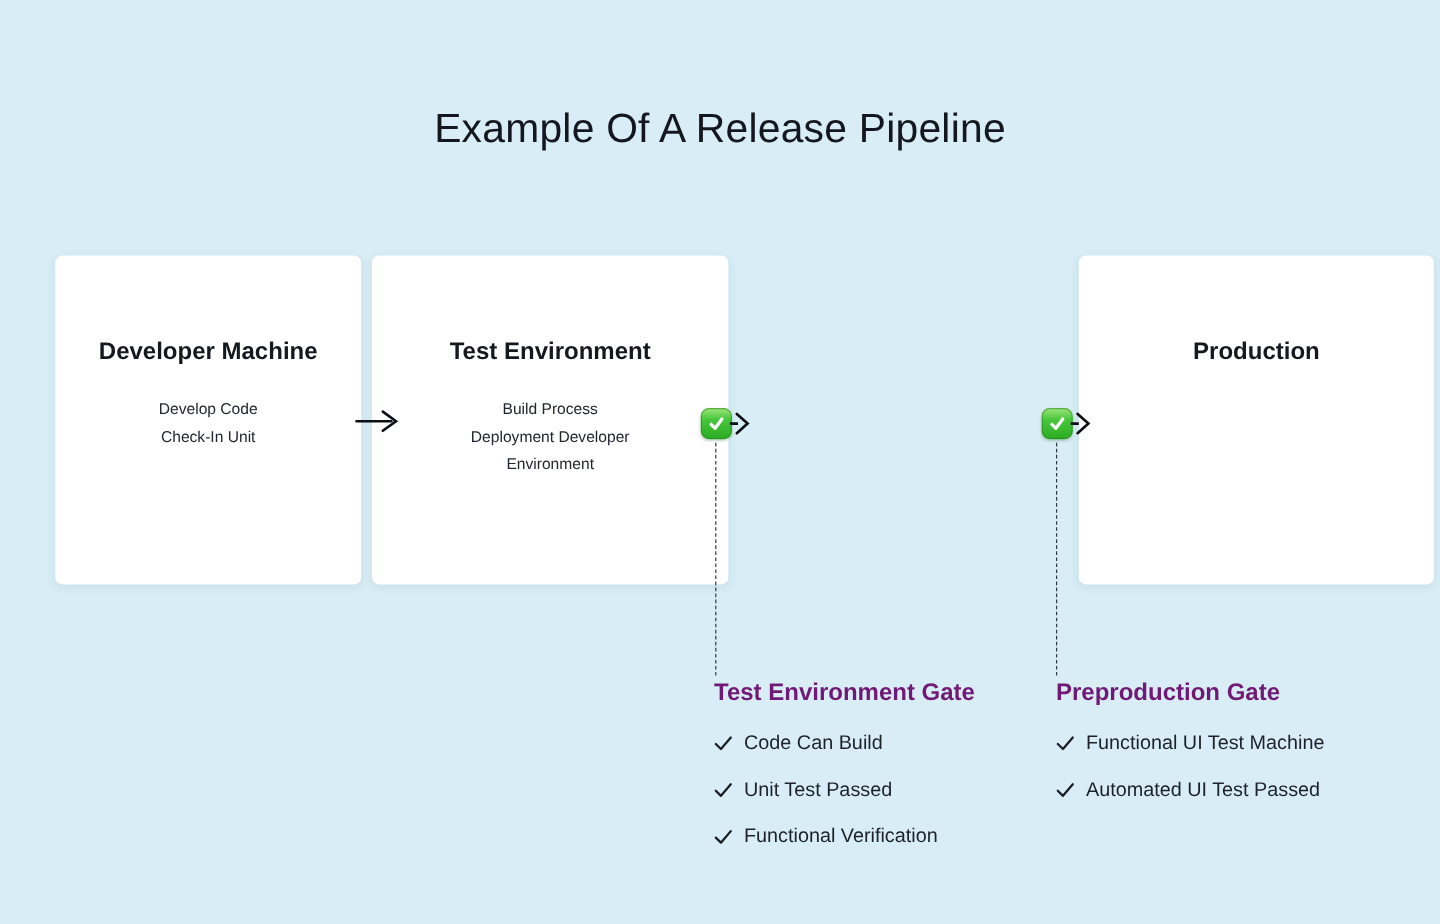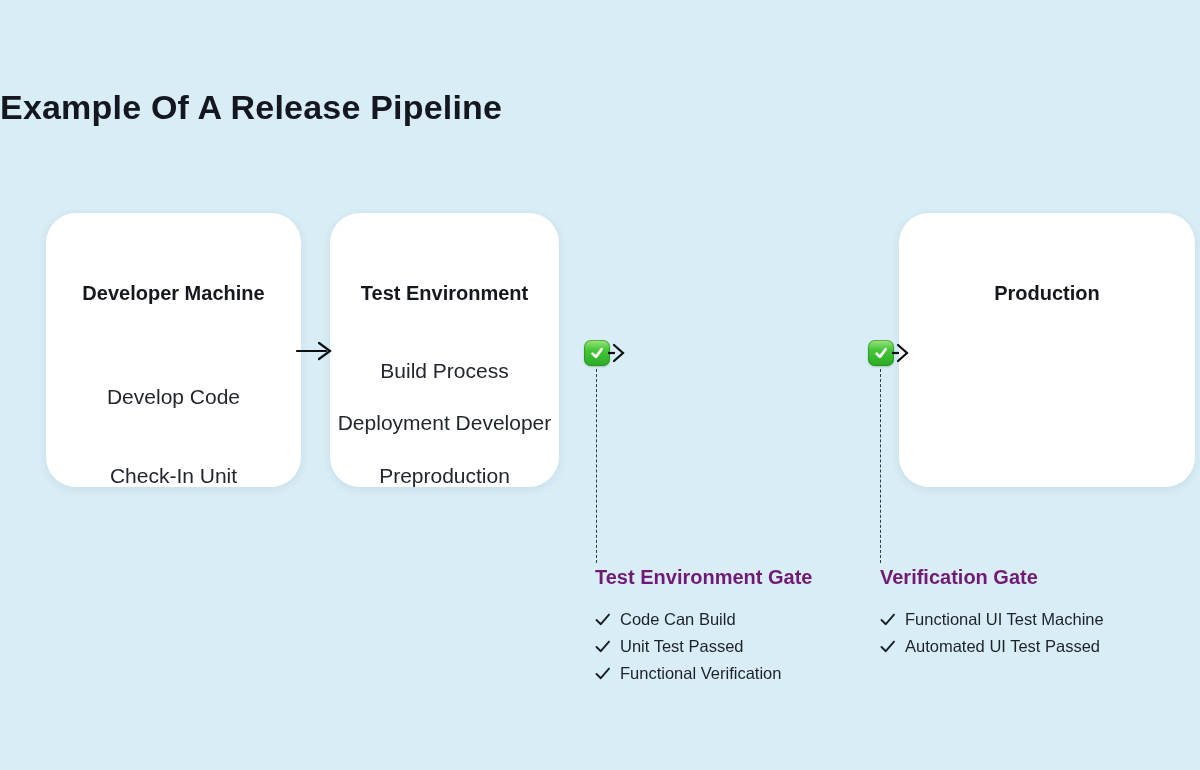--- a/index.html
+++ b/index.html
@@ -10,53 +10,53 @@
   .canvas{
     position:relative;
     width:1200px;height:770px;
     background:#d8edf6;
     overflow:hidden;
   }
   .main-title{
     position:absolute;
     top:88px;left:0;right:0;
     margin:0;
+    text-align:center;
     font-size:34px;
-    font-weight:700;
+    font-weight:400;
     letter-spacing:.2px;
     color:#14171f;
   }
   
   .card{
     position:absolute;
     top:213px;
     height:274px;
     background:#ffffff;
-    border-radius:30px;
+    border-radius:6px;
     box-shadow:0 2px 8px rgba(43,85,110,.10);
     display:flex;
     flex-direction:column;
     align-items:center;
     padding-top:69px;
     box-sizing:border-box;
-    justify-content:space-between;
   }
   .card-1{left:46px;width:255px;}
-  .card-2{left:330px;width:229px;}
+  .card-2{left:310px;width:297px;}
   .card-3{left:615px;width:254px;}
   .card-4{left:899px;width:296px;}
   .card-title{
     margin:0 0 24px 0;
     font-size:20px;
     font-weight:700;
     color:#15181f;
     text-align:center;
   }
   .card-line{
-    font-size:21px;
+    font-size:13px;
     line-height:23px;
     color:#22262e;
     text-align:center;
   }
   
   .arrow-1{position:absolute;left:296px;top:339px;}
   
   .gate-connector{
     position:absolute;
     top:340px;
@@ -88,21 +88,21 @@
   .gate-2{left:880px;}
   .gate-title{
     margin:0 0 22px 0;
     font-size:20px;
     font-weight:700;
     color:#701a75;
   }
   .gate-list{
     list-style:none;
     margin:0;padding:0;
-    display:flex;flex-direction:column;gap:10px;
+    display:flex;flex-direction:column;gap:22px;
   }
   .gate-item{
     display:flex;align-items:center;gap:9px;
     font-size:16.5px;
     color:#1d222a;
     line-height:17px;
   }
   .gate-item svg{flex:0 0 auto;}
 </style>
 </head>
@@ -115,21 +115,21 @@
   <section class="card card-1">
     <h2 class="card-title">Developer Machine</h2>
     <div class="card-line">Develop Code</div>
     <div class="card-line">Check-In Unit</div>
   </section>
 
   <section class="card card-2">
     <h2 class="card-title">Test Environment</h2>
     <div class="card-line">Build Process</div>
     <div class="card-line">Deployment Developer</div>
-    <div class="card-line">Preproduction</div>
+    <div class="card-line">Environment</div>
   </section>
 
 
   <section class="card card-4">
     <h2 class="card-title">Production</h2>
   </section>
 
   <svg class="arrow-1" width="40" height="24" viewBox="0 0 40 24">
     <line x1="1" y1="12" x2="30" y2="12" stroke="#0c0f13" stroke-width="2.2" stroke-linecap="round"></line>
     <path d="M23 4 L34 12 L23 20" fill="none" stroke="#0c0f13" stroke-width="2.2" stroke-linecap="round" stroke-linejoin="miter"></path>
@@ -180,21 +180,21 @@
       <li class="gate-item">
         <svg width="16" height="15" viewBox="0 0 16 15">
           <polyline points="1.5,8 5.8,12.2 14,2.6" fill="none" stroke="#1a1f26" stroke-width="1.9" stroke-linecap="round" stroke-linejoin="round"></polyline>
         </svg>
         <span>Functional Verification</span>
       </li>
     </ul>
   </div>
 
   <div class="gate gate-2">
-    <h3 class="gate-title">Verification Gate</h3>
+    <h3 class="gate-title">Preproduction Gate</h3>
     <ul class="gate-list">
       <li class="gate-item">
         <svg width="16" height="15" viewBox="0 0 16 15">
           <polyline points="1.5,8 5.8,12.2 14,2.6" fill="none" stroke="#1a1f26" stroke-width="1.9" stroke-linecap="round" stroke-linejoin="round"></polyline>
         </svg>
         <span>Functional UI Test Machine</span>
       </li>
       <li class="gate-item">
         <svg width="16" height="15" viewBox="0 0 16 15">
           <polyline points="1.5,8 5.8,12.2 14,2.6" fill="none" stroke="#1a1f26" stroke-width="1.9" stroke-linecap="round" stroke-linejoin="round"></polyline>

